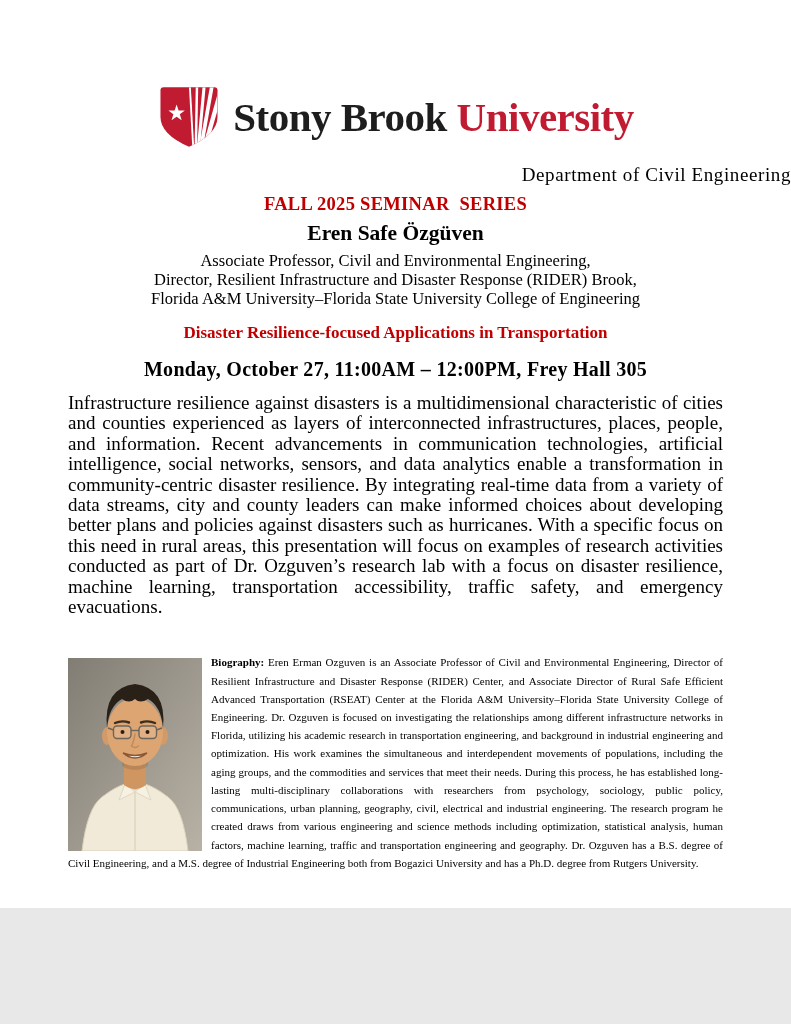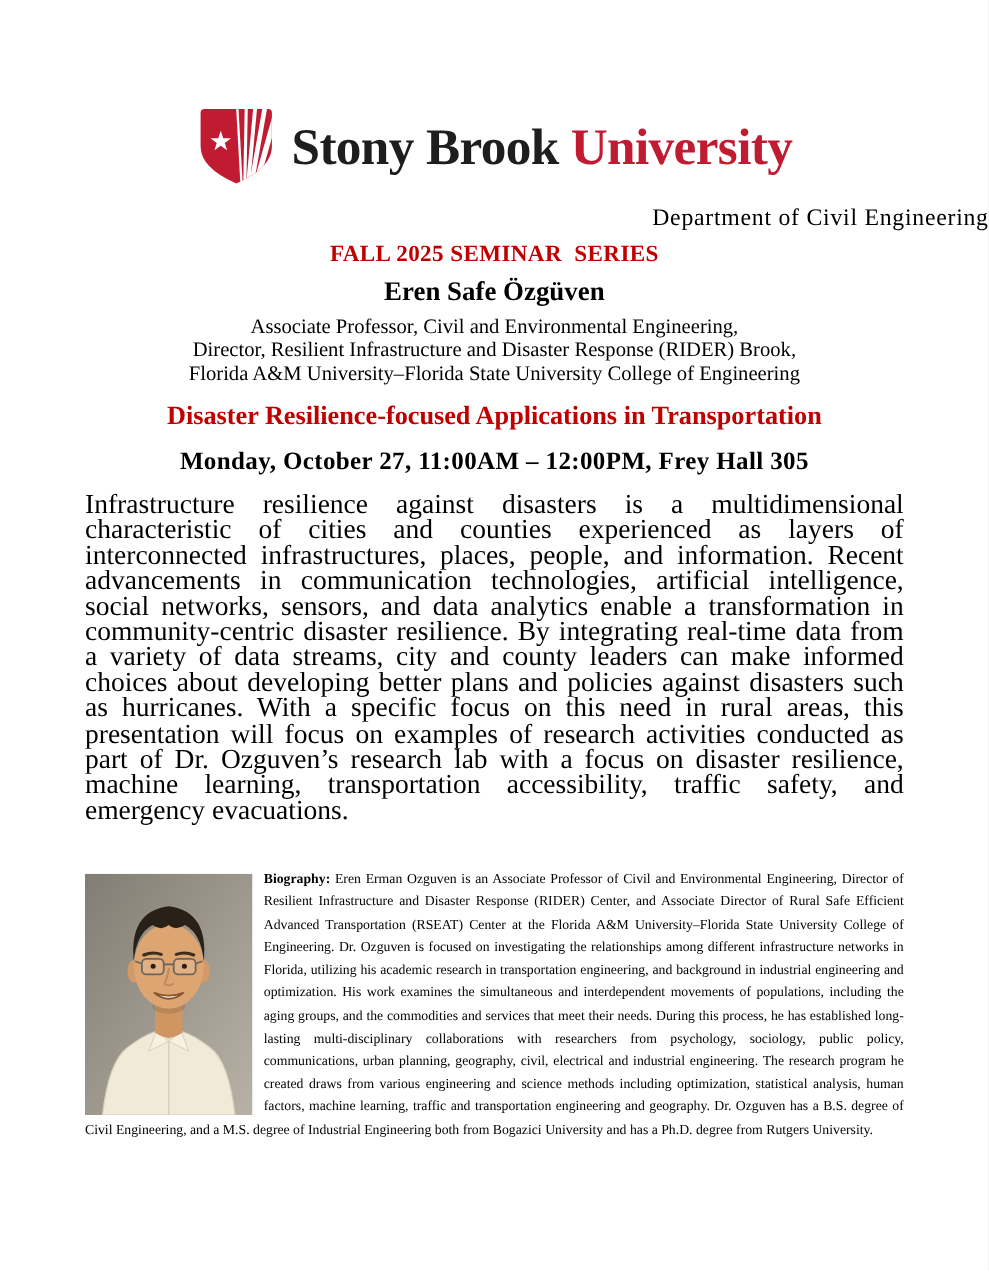--- a/index.html
+++ b/index.html
@@ -1,19 +1,19 @@
 <!DOCTYPE html>
 <html style="--page-bg: #ffffff; --accent-red: #c00000; --logo-red: #c11b32; --logo-black: #1e1e1e;"><head>
 <meta charset="utf-8">
 <style>
   html, body { margin: 0; padding: 0; background: #e8e8e8; }
   .page {
     position: relative;
     width: 791px;
-    height: 1024px;
+    height: 908px;
     margin: 0 auto;
     background: var(--page-bg, #ffffff);
     font-family: "Liberation Serif", serif;
     color: #000;
     overflow: hidden;
     box-sizing: border-box;
     padding-top: 86px;
   }
   
   .logo-row {
@@ -60,37 +60,37 @@
   }
   .affil {
     margin-top: 5px;
     text-align: center;
     font-size: 16.5px;
     line-height: 19px;
   }
   .talk-title {
     margin-top: 12px;
     text-align: center;
-    font-size: 21px;
+    font-size: 17px;
     font-weight: bold;
     color: var(--accent-red, #c00000);
     line-height: 25px;
   }
   .event-line {
     margin-top: 13px;
     text-align: center;
     font-size: 20px;
     font-weight: bold;
     letter-spacing: 0.3px;
     line-height: 23px;
   }
   
   .abstract {
     margin: 12px 68px 0 68px;
-    font-size: 22px;
+    font-size: 19px;
     line-height: 20.4px;
     text-align: justify;
   }
   .bio {
     margin: 36px 68px 0 68px;
     font-size: 11px;
     line-height: 18.2px;
     text-align: justify;
   }
   .bio-photo {

